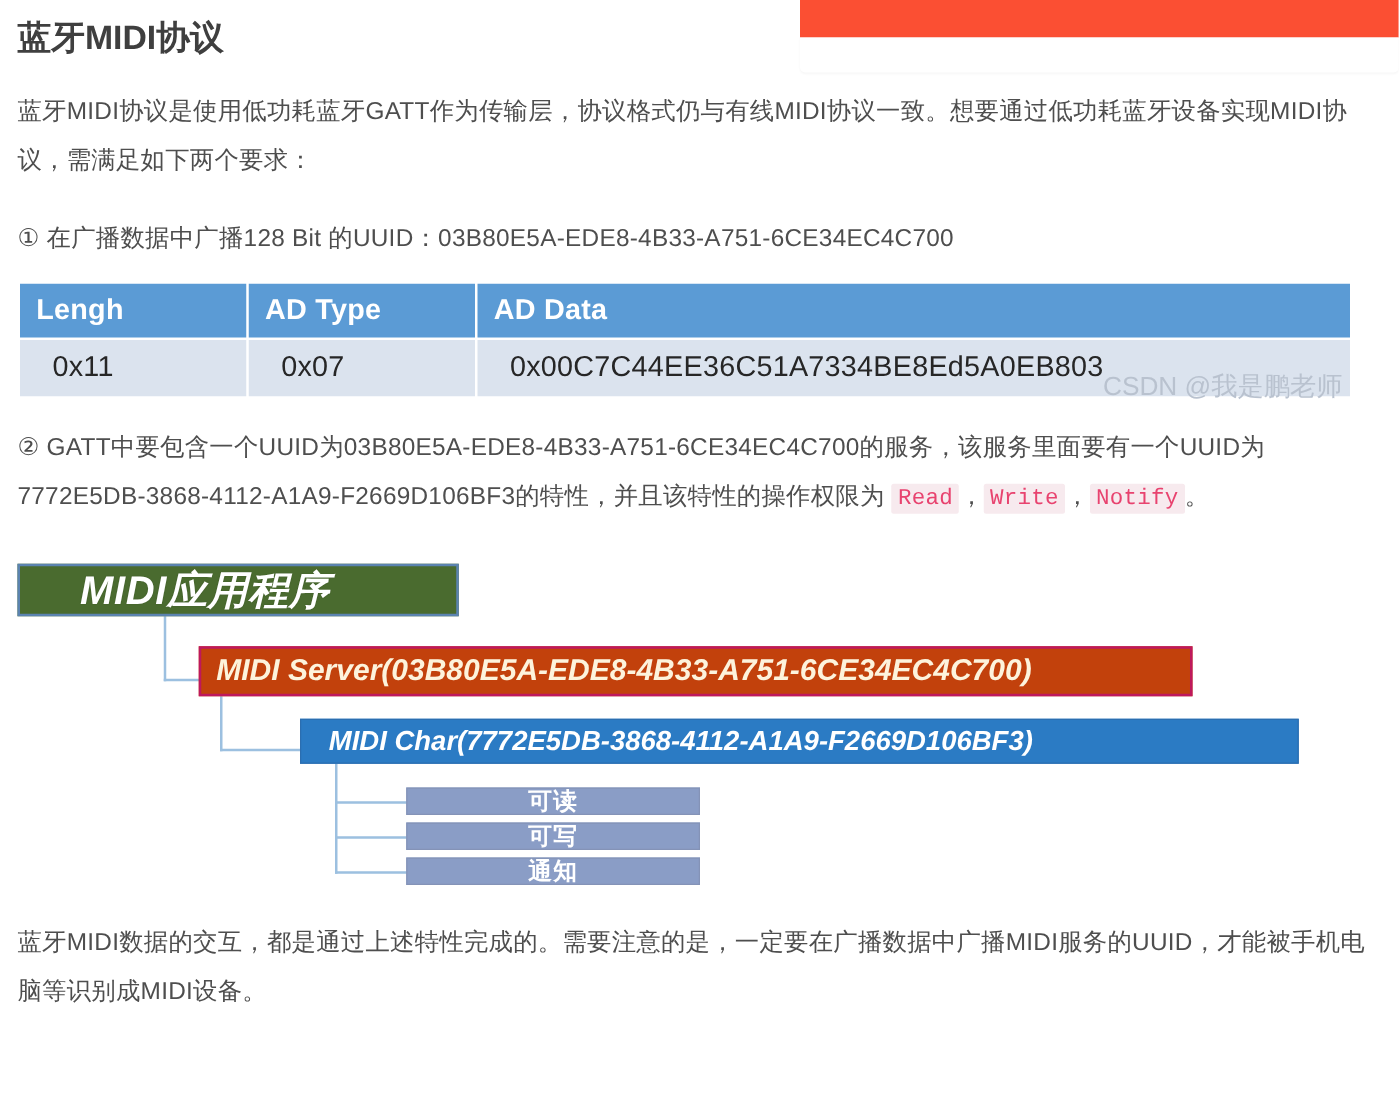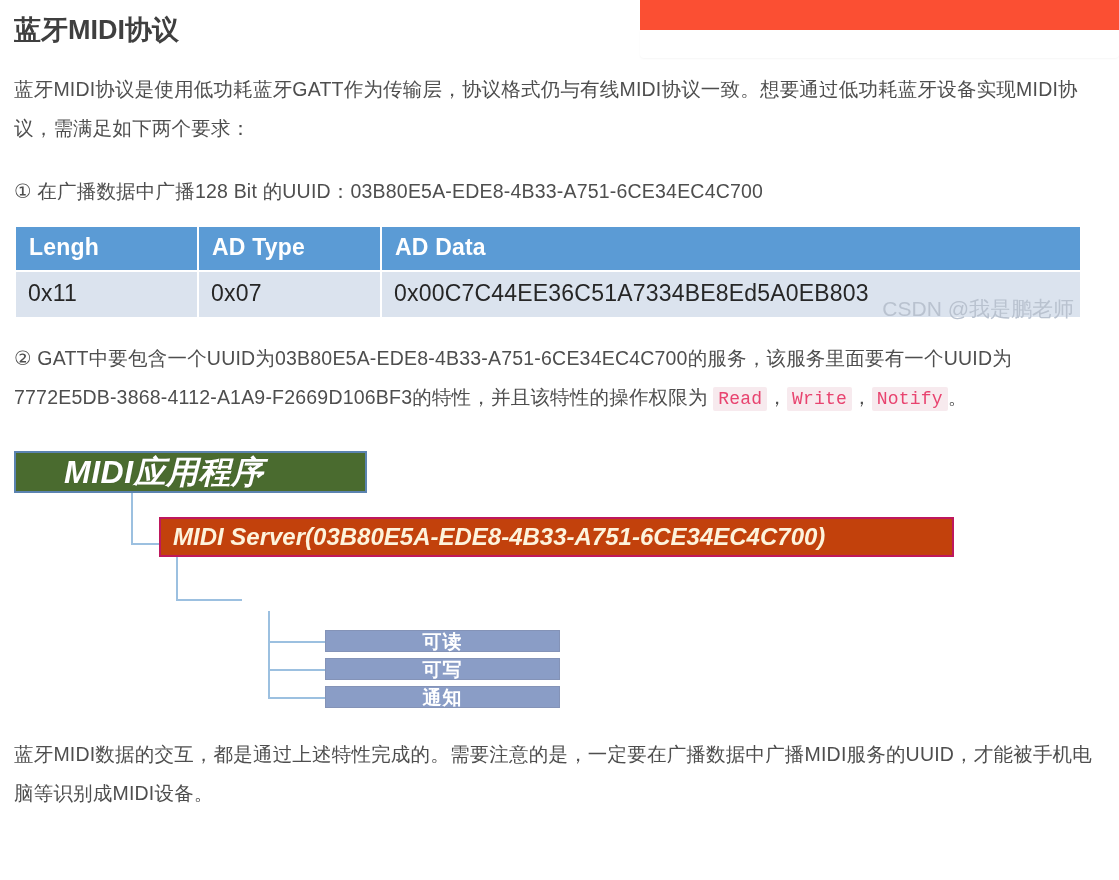--- a/index.html
+++ b/index.html
@@ -97,21 +97,21 @@
     font-weight: bold;
     text-align: left;
     padding: 7px 12px 9px 13px;
     letter-spacing: 0.2px;
   }
   table.ad-table td {
     background: #dbe3ee;
     color: #262626;
     font-size: 23px;
     text-align: left;
-    padding: 8px 12px 10px 12px;
+    padding: 8px 12px 10px 26px;
     letter-spacing: 0.2px;
   }
   .col-lengh  { width: 156px; }
   .col-adtype { width: 156px; margin-left: 41px; }
 
   .watermark {
     position: absolute;
     right: 8px;
     bottom: -4px;
     font-size: 21px;
@@ -248,20 +248,21 @@
     <div class="conn conn-v" style="left:176px; top:116px; height:44px;"></div>
     <div class="conn conn-h" style="left:176px; top:158px; width:66px;"></div>
 
     <div class="conn conn-v" style="left:268px; top:170px; height:88px;"></div>
     <div class="conn conn-h" style="left:268px; top:200px; width:58px;"></div>
     <div class="conn conn-h" style="left:268px; top:228px; width:58px;"></div>
     <div class="conn conn-h" style="left:268px; top:256px; width:58px;"></div>
 
     <div class="dbox" id="box-app">MIDI应用程序</div>
     <div class="dbox" id="box-server">MIDI Server(03B80E5A-EDE8-4B33-A751-6CE34EC4C700)</div>
+    <div class="dbox" id="box-char">MIDI Char(7772E5DB-3868-4112-A1A9-F2669D106BF3)</div>
 
     <div class="leafbox" id="leaf-read">可读</div>
     <div class="leafbox" id="leaf-write">可写</div>
     <div class="leafbox" id="leaf-notify">通知</div>
   </div>
 
   <p id="para-outro" class="para">蓝牙MIDI数据的交互，都是通过上述特性完成的。需要注意的是，一定要在广播数据中广播MIDI服务的UUID，才能被手机电脑等识别成MIDI设备。</p>
 
 </div>
 

